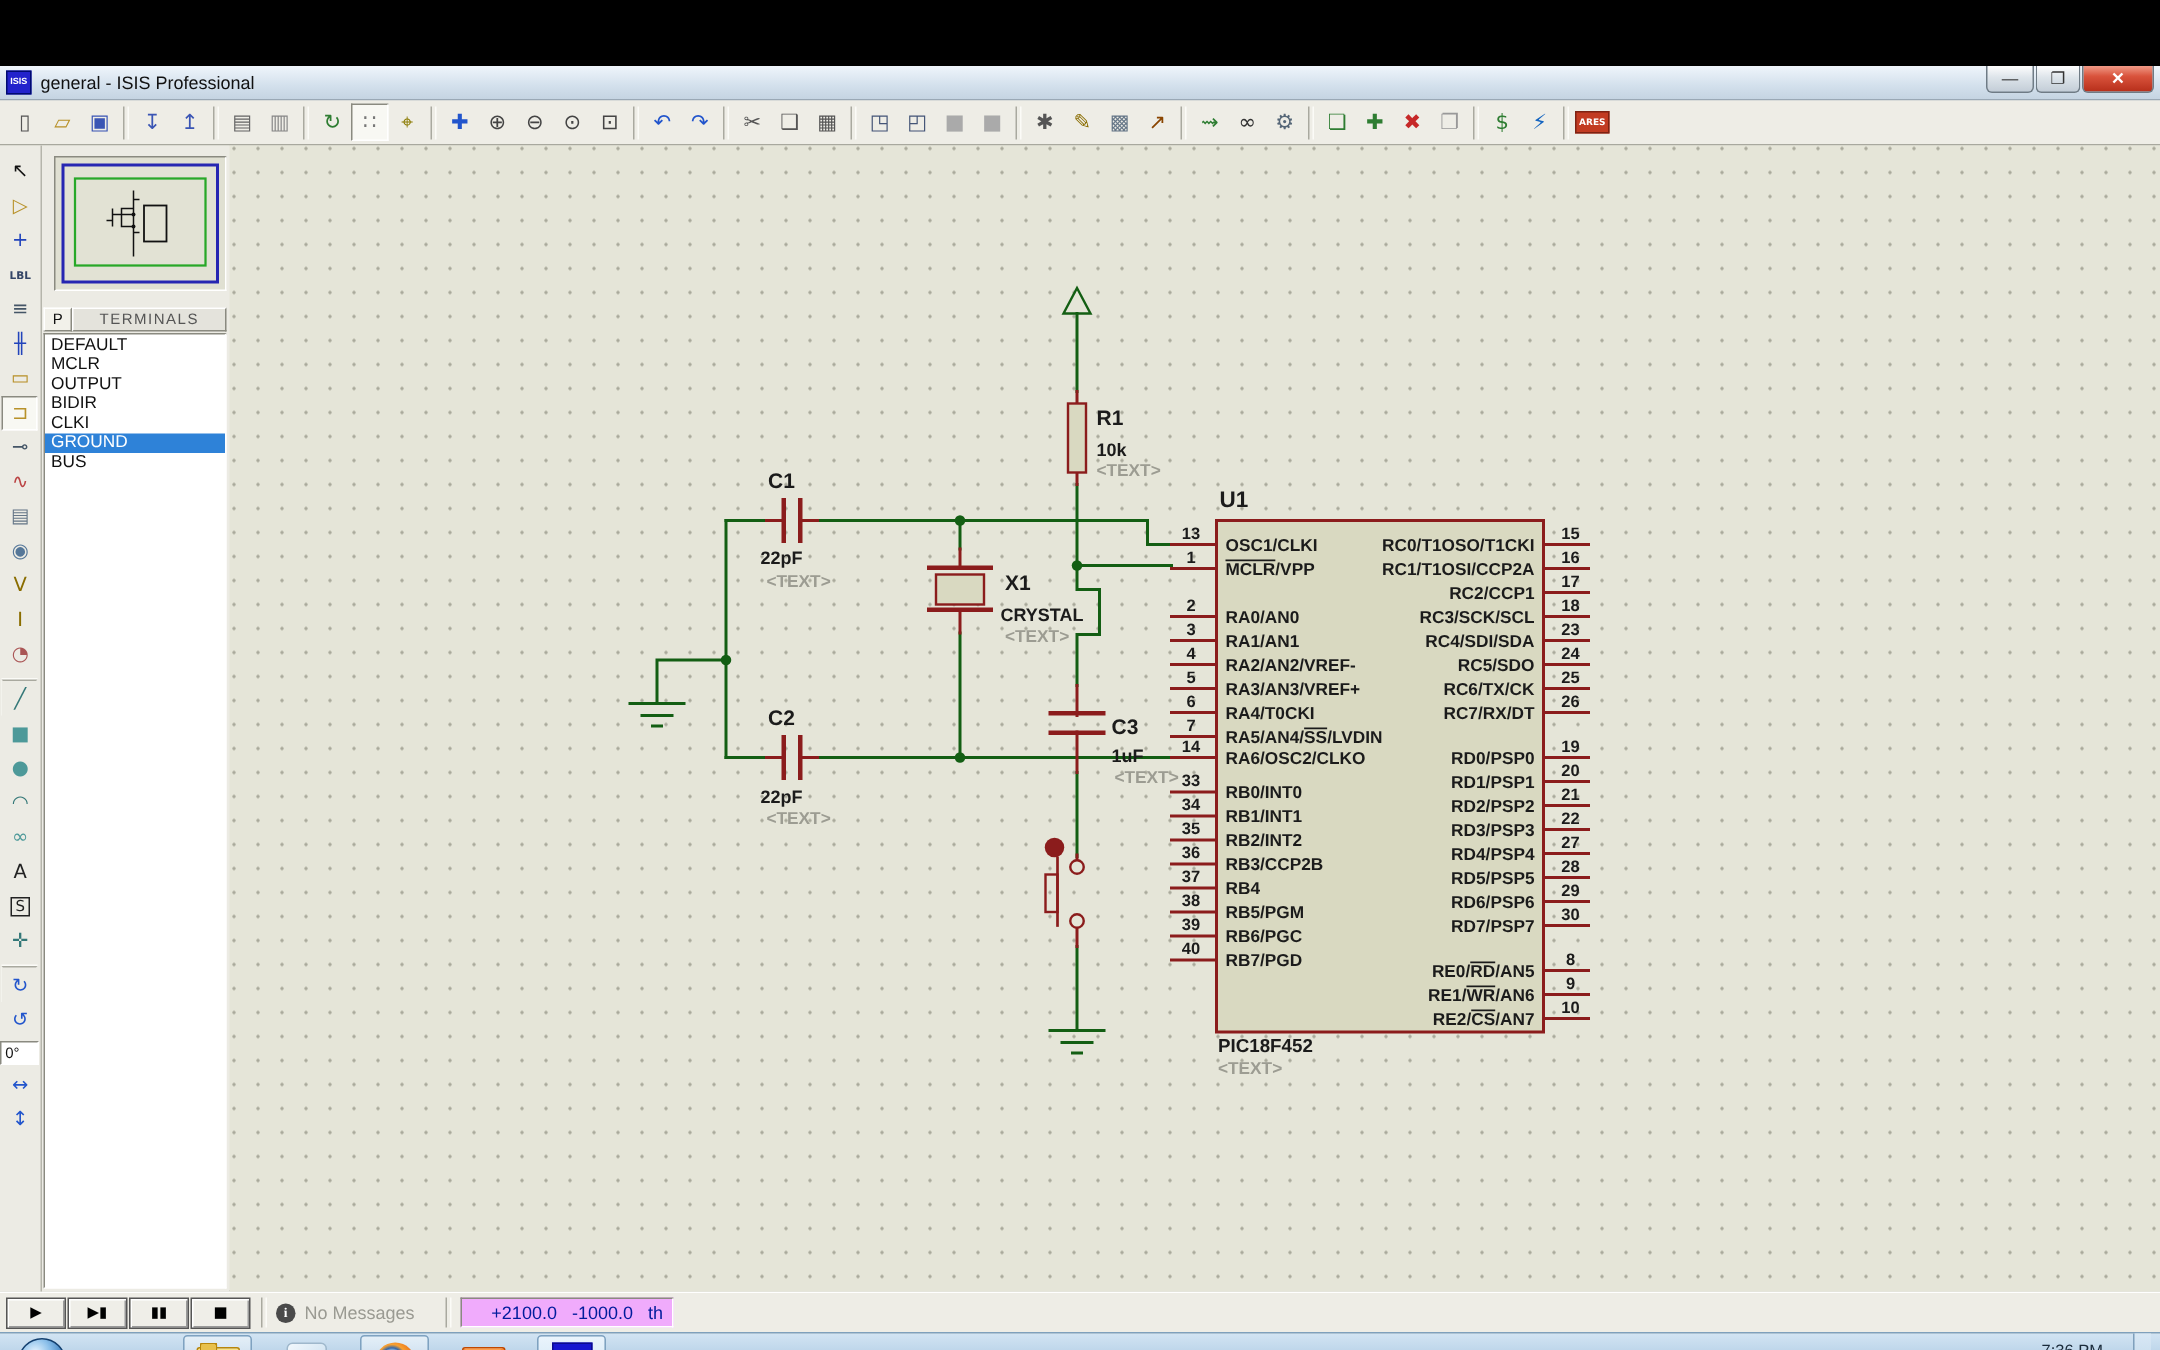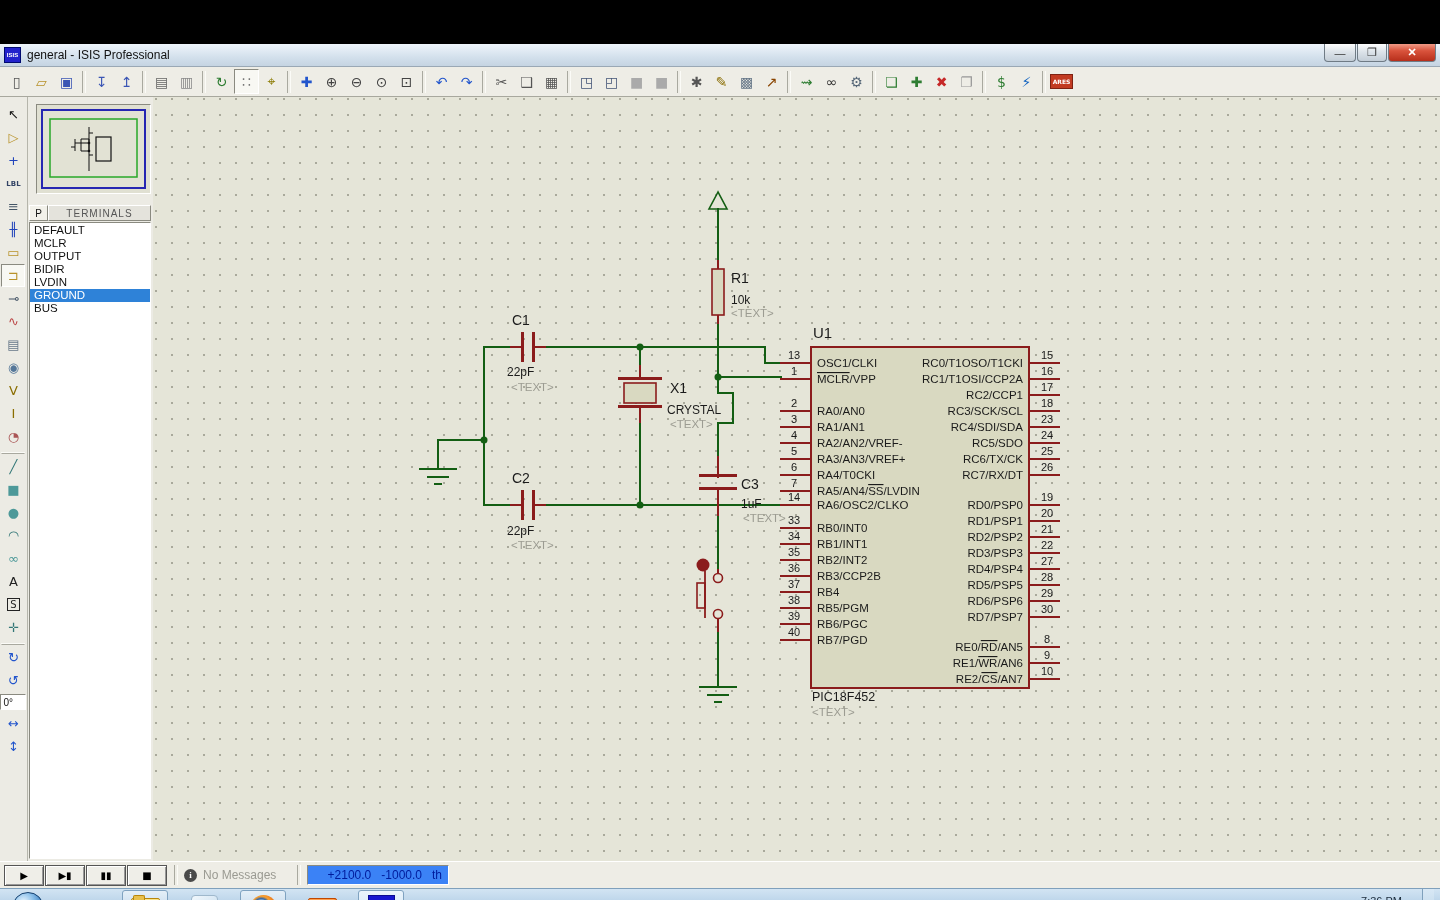--- a/index.html
+++ b/index.html
@@ -54,38 +54,38 @@
         font-size:10px;display:flex;align-items:center;justify-content:center;}
   .selcap{flex:1;background:#E4E3DC;border:1px solid;border-color:#FFF #8A8A80 #8A8A80 #FFF;
           font-size:10px;color:#555;display:flex;align-items:center;justify-content:center;letter-spacing:1px;}
   .sellist{flex:1;margin:1px 2px 2px 1px;background:#FFF;border:1px solid;border-color:#8A8A80 #FFF #FFF #8A8A80;
            overflow:hidden;padding-top:1px;}
   .selrow{height:13px;line-height:13px;padding-left:4px;font-size:11.5px;color:#111;}
   .selrow.sel{background:#2E82D8;color:#FFF;}
   
   .canvas{width:1288px;height:764px;background-color:#E5E5D8;position:relative;
           background-image:radial-gradient(circle,#A9A99B 0.9px,transparent 1.3px);
-          background-size:16px 16px;background-position:11px 10px;}
+          background-size:16px 16px;background-position:11px 10px;font-weight:bold;}
   #schsvg{position:absolute;left:0;top:0;}
   #schsvg text{font-family:"Liberation Sans",sans-serif;}
   
   .statusbar{height:26px;background:#EEEDE6;border-top:1px solid #FFF;box-shadow:0 -1px 0 #A8A89E;
              display:flex;align-items:center;padding:0 4px;}
   .pb-btn{width:38px;height:19px;margin-right:1px;background:#EFEEE8;border:1px solid #555;
           box-shadow:inset 1px 1px 0 #FFF, inset -1px -1px 0 #999;
           display:flex;align-items:center;justify-content:center;
           font-family:"DejaVu Sans",sans-serif;font-size:10px;color:#000;}
   .sb-sep{width:2px;height:20px;border-left:1px solid #A9A99F;border-right:1px solid #FBFBF7;margin:0 6px;}
   .info-ic{width:13px;height:13px;border-radius:50%;background:#4A4A4A;color:#FFF;
            font-size:9px;font-weight:bold;font-family:"Liberation Serif",serif;
            display:flex;align-items:center;justify-content:center;margin-right:6px;}
   .nomsg{color:#9A9A92;font-size:12px;width:88px;}
   .sheetfield{flex:1;height:18px;background:#FDFDF8;border:1px solid;border-color:#8A8A80 #FFF #FFF #8A8A80;
               display:flex;align-items:center;padding-left:6px;font-size:12px;margin-right:8px;}
-  .coords{width:128px;height:18px;background:#3b82f6;border:1px solid;border-color:#8A8A80 #FFF #FFF #8A8A80;
+  .coords{width:128px;height:18px;background:#f0abfc;border:1px solid;border-color:#8A8A80 #FFF #FFF #8A8A80;
           display:flex;align-items:center;justify-content:flex-end;gap:10px;padding:0 6px;
           color:#001C9C;font-size:12px;}
   
   .taskbar{height:38px;background:linear-gradient(#D2E4F3,#AECBE4 55%,#9CBEDA);
            border-top:1px solid #7FA0BC;display:flex;align-items:center;padding-left:6px;position:relative;}
   .tk-btn{height:34px;min-width:44px;display:flex;align-items:center;justify-content:center;margin-right:14px;}
   .tk-btn.framed{border:1px solid #7FA2C0;border-radius:3px;background:linear-gradient(rgba(255,255,255,.45),rgba(255,255,255,.08));}
   .tk-btn.active{background:linear-gradient(#EAF4FC,#C8E0F2);}
   .ic-start{width:30px;height:30px;border-radius:50%;border:1px solid #14406F;
             background:radial-gradient(circle at 35% 30%,#EAF6FF,#8CC0EA 35%,#2F74B8 72%,#1A4E8A);
@@ -255,21 +255,21 @@
       </div>
       <div class="selheader">
         <div class="pbtn">P</div>
         <div class="selcap">TERMINALS</div>
       </div>
       <div class="sellist" id="sellist">
           <div class="selrow">DEFAULT</div>
           <div class="selrow">MCLR</div>
           <div class="selrow">OUTPUT</div>
           <div class="selrow">BIDIR</div>
-          <div class="selrow">LVDIN</div>
+          <div class="selrow">CLKI</div>
           <div class="selrow sel">GROUND</div>
           <div class="selrow">BUS</div>
         </div>
     </div>
 
     <div class="canvas">
       <svg id="schsvg" width="1288" height="764" viewBox="152 72 1288 764">
           <g>
             <polyline points="483,322 483,480" fill="none" stroke="#135E13" stroke-width="2" stroke-linecap="square"></polyline>
             <polyline points="483,322 520,322" fill="none" stroke="#135E13" stroke-width="2" stroke-linecap="square"></polyline>

